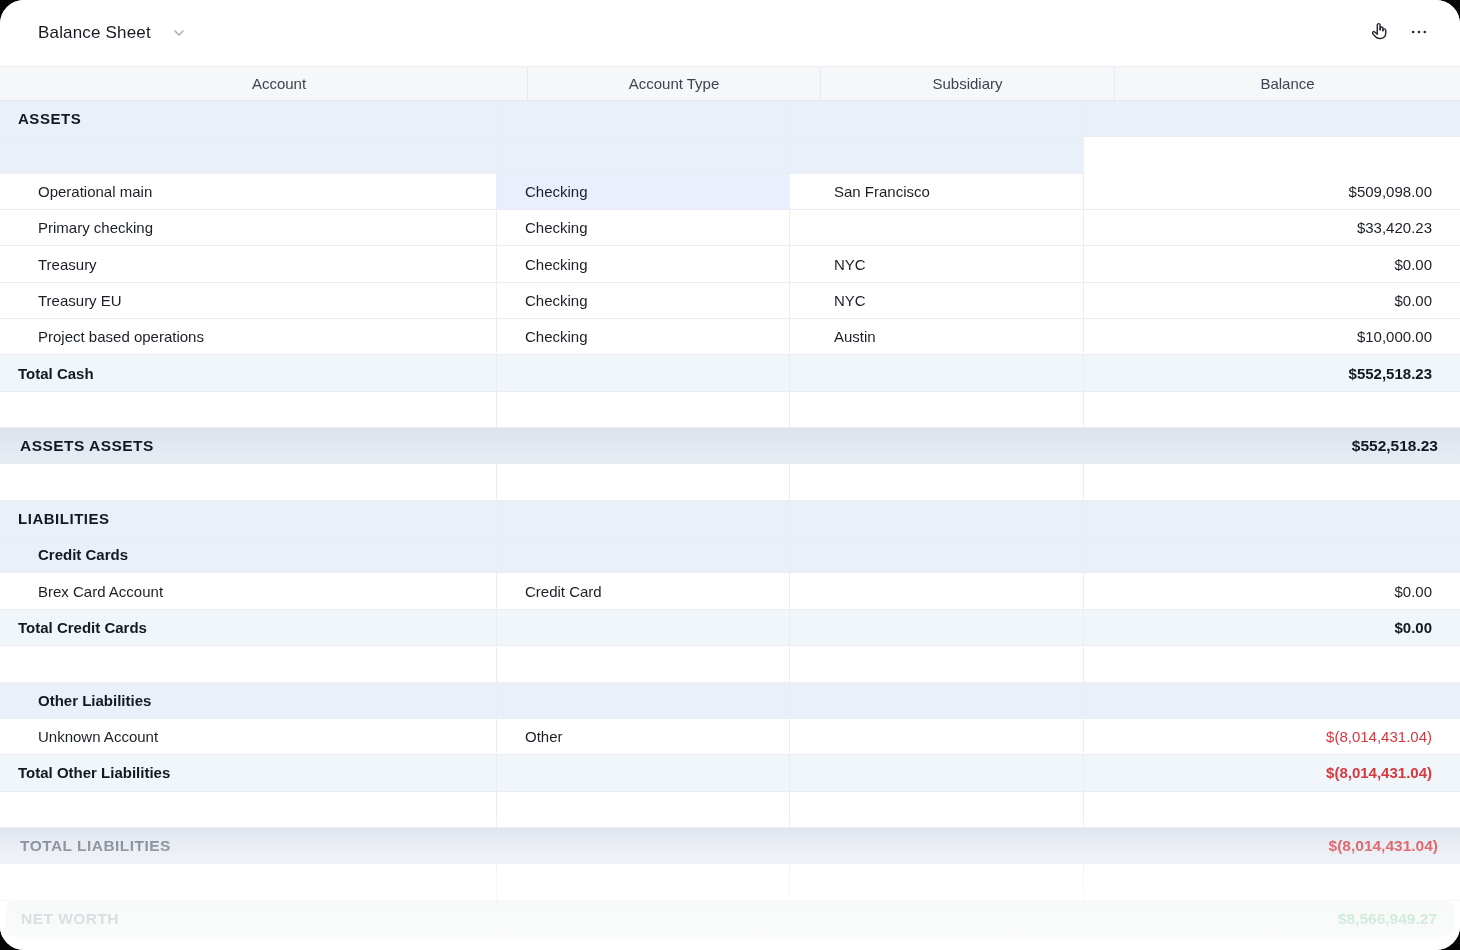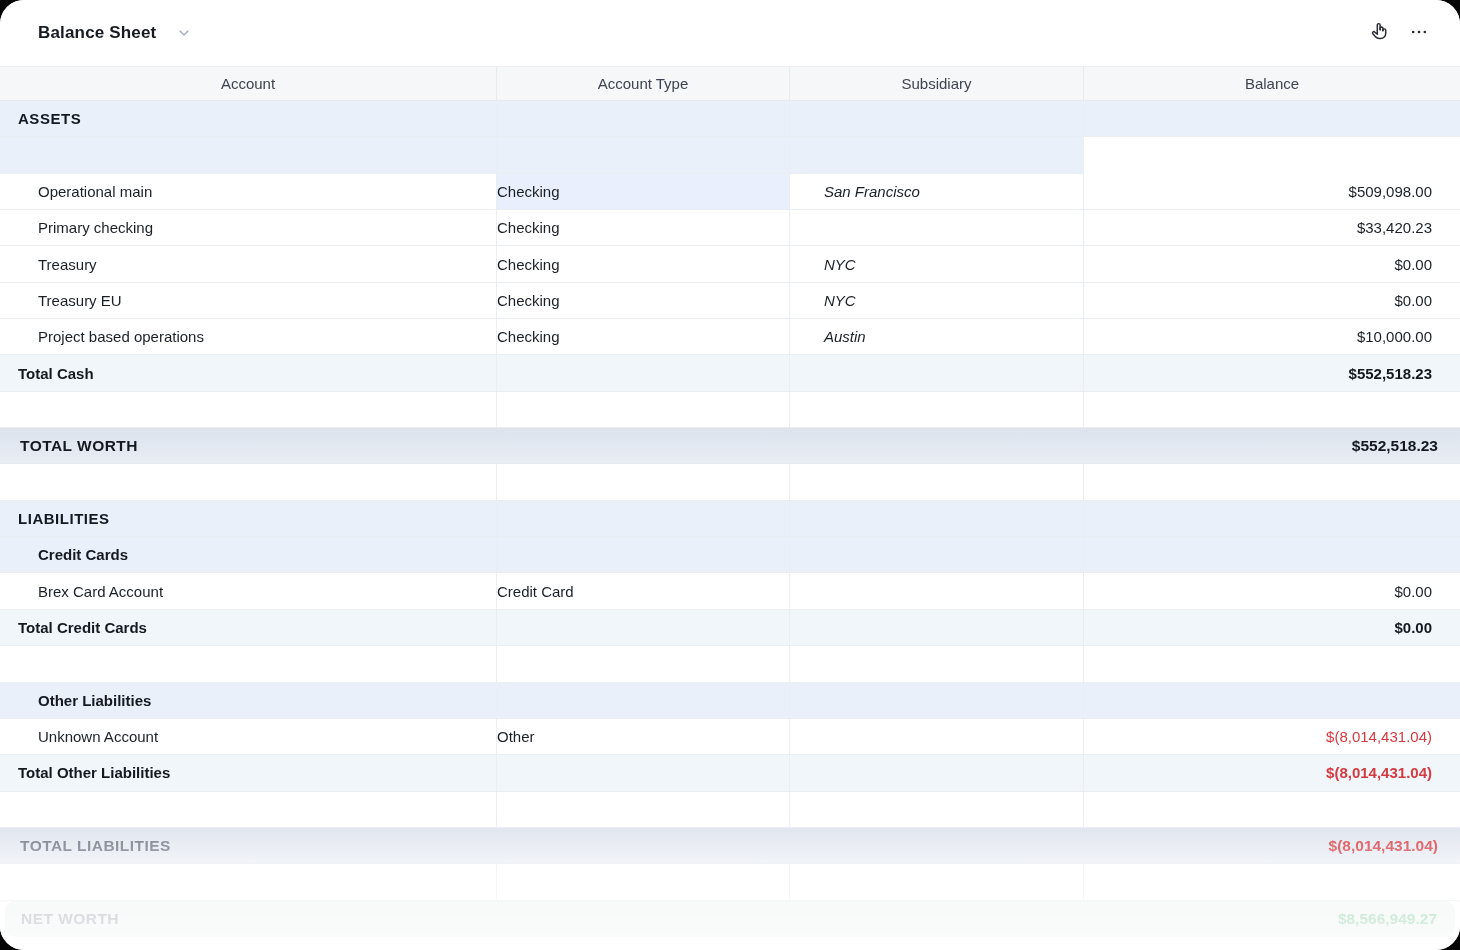--- a/index.html
+++ b/index.html
@@ -2,43 +2,43 @@
 <html style="--negative: #d6393f; --positive: #7ec89b; --section-row: #eaf0fa; --total-row: #f0f6fa; --grand-row: #dce3ed; --hl-cell: #e9effc;"><head>
 <meta charset="utf-8">
 <style>
   * { box-sizing: border-box; margin: 0; padding: 0; }
   html,body { width:1460px; height:950px; background:#050505; overflow:hidden;
     font-family:"Liberation Sans", sans-serif; }
   .card { position:absolute; inset:0; background:#ffffff; border-radius:24px; overflow:hidden; }
 
   
   .card-header { height:66px; display:flex; align-items:center; padding:0 26px 0 38px; background:#fff; }
-  .report-title { font-size:17px; font-weight:700; color:#171a20; letter-spacing:.01em; cursor:pointer;
+  .report-title { font-size:17px; font-weight:400; color:#171a20; letter-spacing:.01em; cursor:pointer;
     display:flex; gap:20px; }
   .chev { display:inline-flex; margin-top:2px; }
   .hd-spacer { flex:1; }
   .icon-btn { width:30px; height:30px; display:flex; align-items:center; justify-content:center;
     border:none; background:transparent; cursor:pointer; border-radius:6px; }
   .icon-btn + .icon-btn { margin-left:10px; }
 
   
   .thead { display:grid; grid-template-columns:497px 293px 294px 1fr; height:35px;
-    background:#f6f7f9; border-top:1px solid #eceef2; border-bottom:1px solid #e7eaee; }
+    background:#f6f7f9; border-top:1px solid #eceef2; border-bottom:1px solid #e7eaee;padding-left:31px; }
   .th { display:flex; align-items:center; justify-content:center; font-size:15px; color:#3d4450;
     border-right:1px solid #e7eaee; }
   .th:last-child { border-right:none;text-align:right; }
 
   .tbody { position:relative; background:#fff; }
   .row { display:grid; grid-template-columns:497px 293px 294px 1fr; height:36.35px; }
   .cell { display:flex; align-items:center; font-size:15px; color:#1b2027;
     border-right:1px solid #eaedf2; border-bottom:1px solid #eaedf2; overflow:hidden; white-space:nowrap; }
   .cell:last-child { border-right:none; }
   .c-account    { padding-left:38px; }
-  .c-type       { }
-  .c-subsidiary { padding-left:34px;font-style:italic; }
+  .c-type       { padding-left:28px; }
+  .c-subsidiary { padding-left:44px; }
   .c-balance    { justify-content:flex-end; padding-right:28px; font-variant-numeric:tabular-nums; }
 
   .row-section .cell, .row-subsection .cell { background:var(--section-row); }
   .row-section .c-account { padding-left:18px; font-weight:600; letter-spacing:.035em; color:#14181f; }
   .row-subsection .c-account { font-weight:700; color:#14181f; }
   .row-total .cell { background:var(--total-row); }
   .row-total .c-account { padding-left:18px; font-weight:700; color:#14181f; }
   .row-total .c-balance { font-weight:700; color:#14181f; }
 
   .row-wide { display:flex; align-items:center; height:36.35px; border-bottom:1px solid #e6eaf0; }
@@ -151,21 +151,21 @@
         <div class="cell c-subsidiary"></div>
         <div class="cell c-balance">$552,518.23</div>
       </div>
       <div class="row row-empty">
         <div class="cell c-account"></div>
         <div class="cell c-type"></div>
         <div class="cell c-subsidiary"></div>
         <div class="cell c-balance"></div>
       </div>
       <div class="row-wide row-grandtotal">
-        <span class="wlabel">TOTAL WORTH</span>
+        <span class="wlabel">ASSETS ASSETS</span>
         <span class="wvalue">$552,518.23</span>
       </div>
       <div class="row row-empty">
         <div class="cell c-account"></div>
         <div class="cell c-type"></div>
         <div class="cell c-subsidiary"></div>
         <div class="cell c-balance"></div>
       </div>
       <div class="row row-section">
         <div class="cell c-account">LIABILITIES</div>

